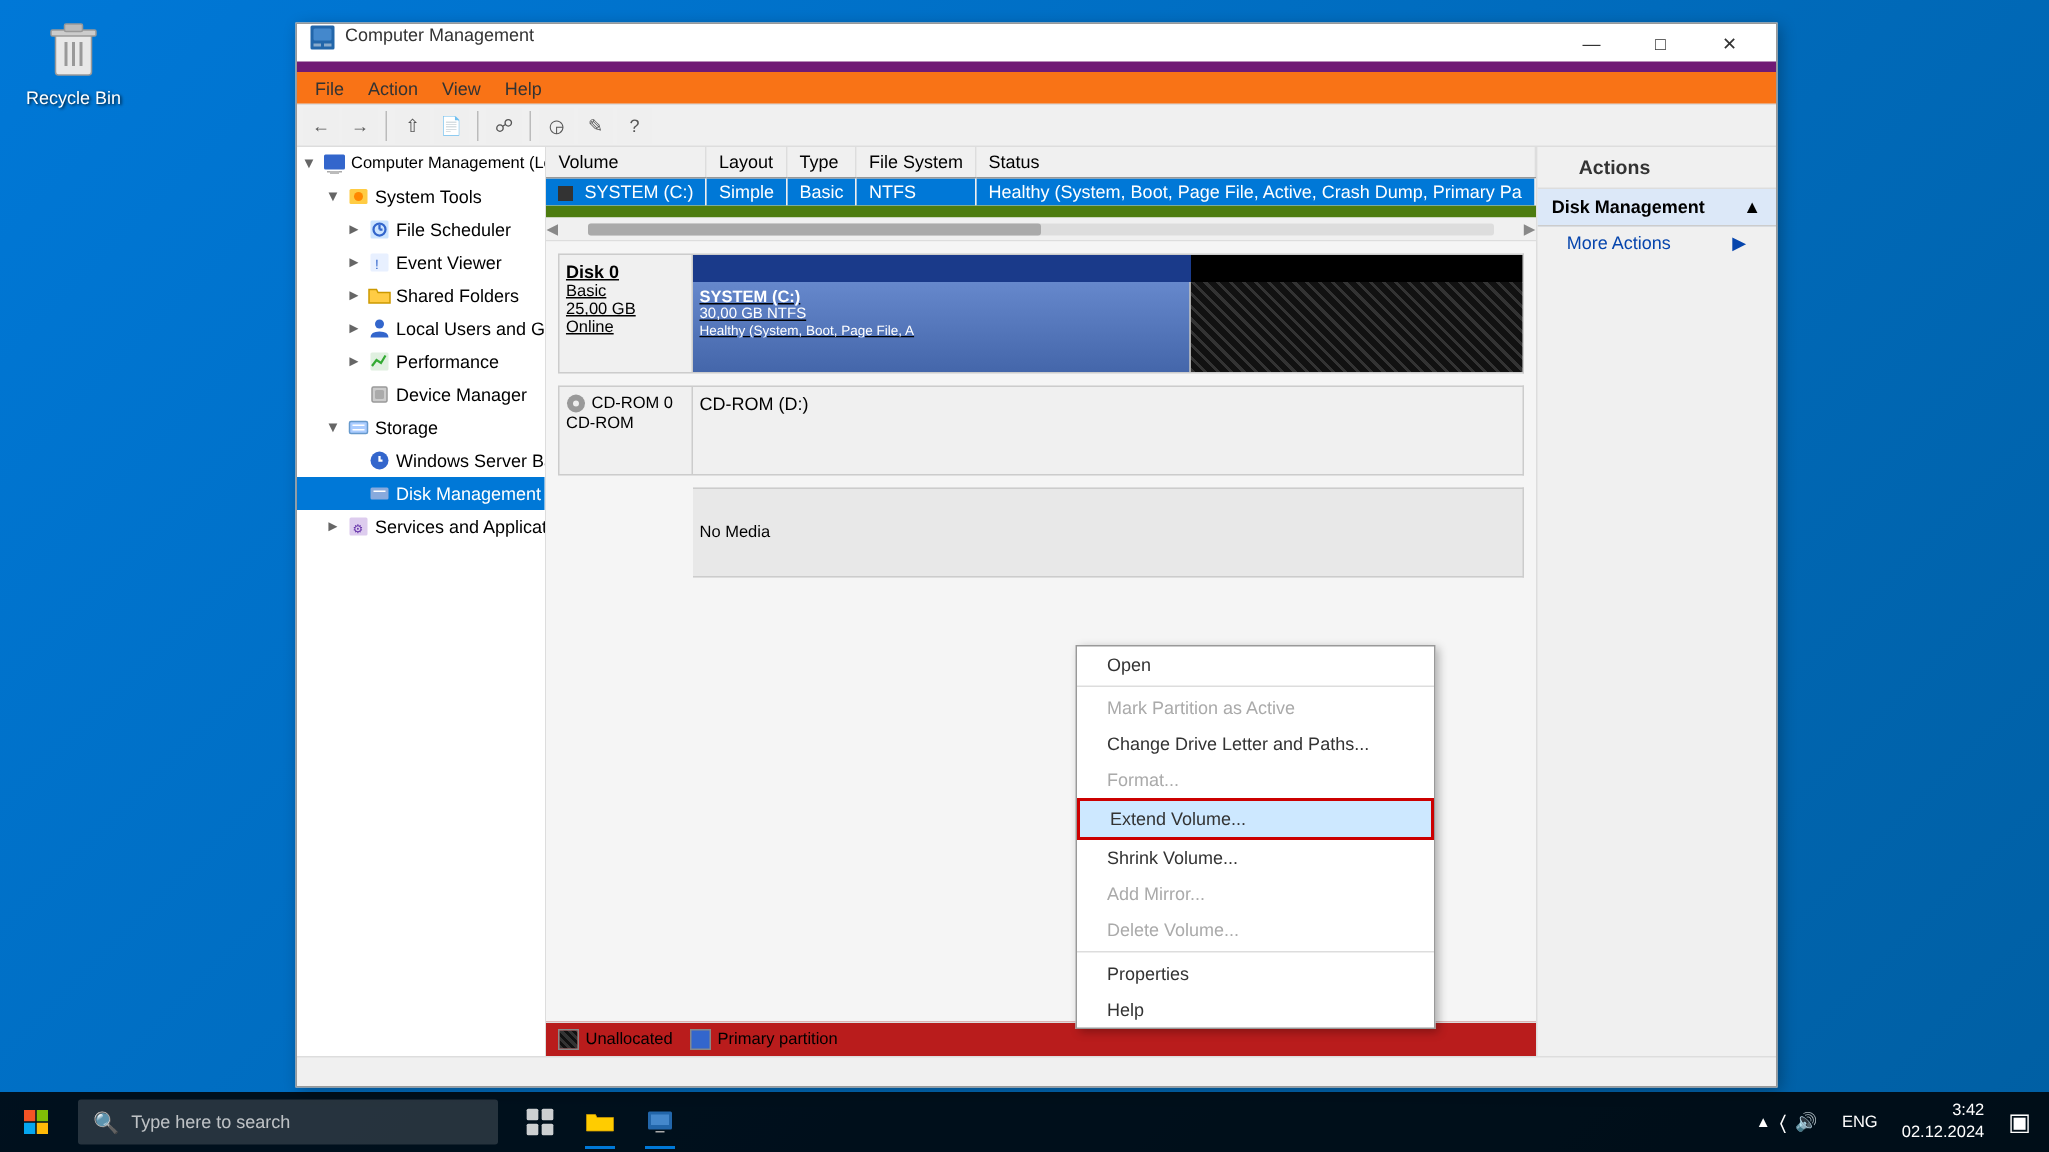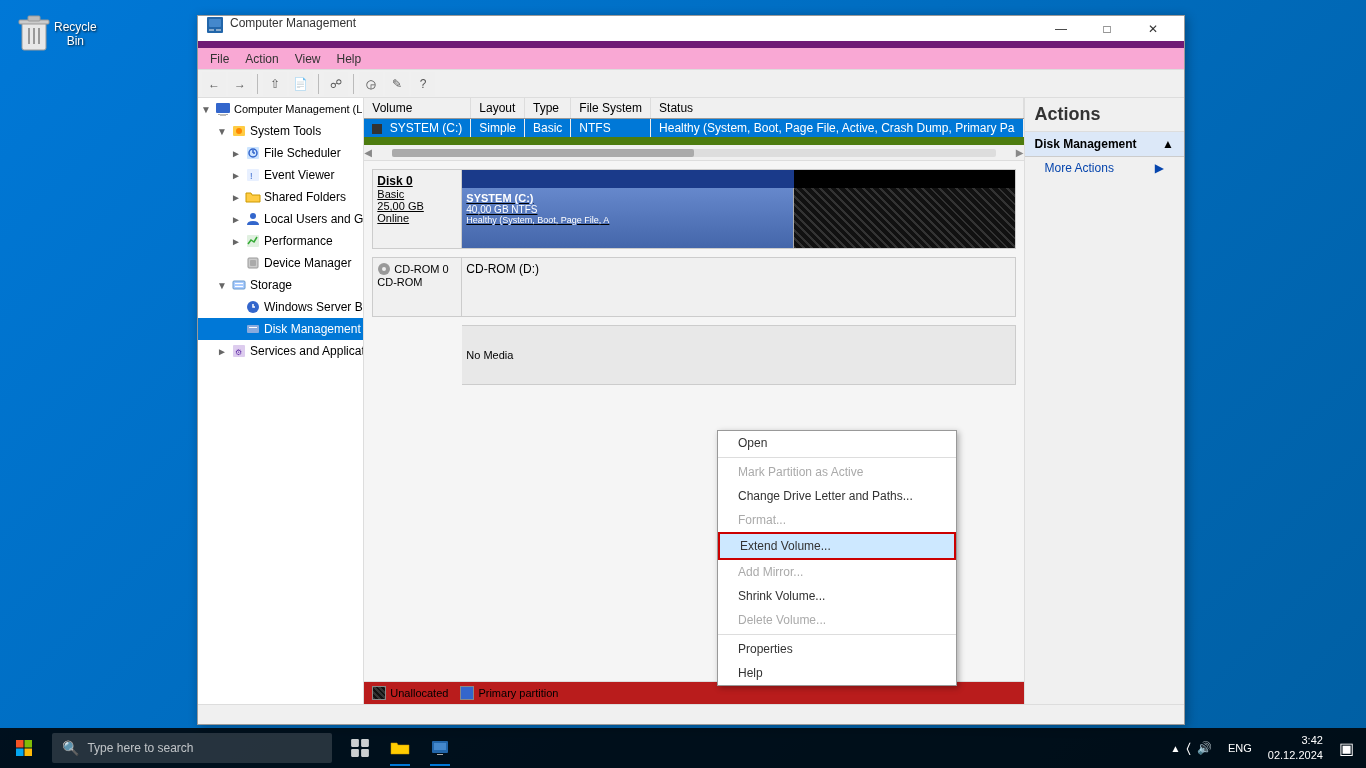--- a/index.html
+++ b/index.html
@@ -2,21 +2,21 @@
 <html><head>
   <meta charset="utf-8">
   <style>
     * { margin: 0; padding: 0; box-sizing: border-box; }
     body { width: 1366px; height: 768px; overflow: hidden; font-family: 'Segoe UI', sans-serif; font-size: 12px; background: #0078d7; position: relative; }
 
     
     .desktop { width: 1366px; height: 768px; background: linear-gradient(135deg, #0078d7 0%, #005fa3 100%); position: relative; }
 
     
-    .recycle-bin { position: absolute; top: 10px; left: 14px; display: flex; flex-direction: row; align-items: center; cursor: pointer; width: 70px; }
+    .recycle-bin { position: absolute; top: 10px; left: 14px; display: flex; flex-direction: column; align-items: center; cursor: pointer; width: 70px; }
     .recycle-bin-icon { width: 40px; height: 44px; position: relative; }
     .recycle-bin-icon svg { width: 40px; height: 44px; }
     .recycle-bin-label { color: white; font-size: 12px; text-align: center; text-shadow: 1px 1px 2px rgba(0,0,0,0.8); margin-top: 4px; }
 
     
     .taskbar { position: absolute; bottom: 0; left: 0; width: 1366px; height: 40px; background: rgba(0,0,0,0.85); display: flex; align-items: center; z-index: 100; }
     .taskbar-start { width: 48px; height: 40px; display: flex; align-items: center; justify-content: center; cursor: pointer; }
     .taskbar-search { display: flex; align-items: center; background: rgba(255,255,255,0.15); border-radius: 2px; height: 30px; margin-left: 4px; padding: 0 10px; width: 280px; cursor: text; }
     .taskbar-search-icon { color: white; margin-right: 8px; font-size: 14px; }
     .taskbar-search-text { color: rgba(255,255,255,0.7); font-size: 12px; }
@@ -33,21 +33,21 @@
     .cm-window { position: absolute; top: 15px; left: 197px; width: 988px; height: 710px; background: #f0f0f0; border: 1px solid #999; box-shadow: 2px 2px 10px rgba(0,0,0,0.3); display: flex; flex-direction: column; }
 
     
     .title-bar { height: 32px; background: #ffffff; display: flex; padding: 0 8px; border-bottom: 7px solid #701a75; }
     .title-bar-icon { width: 18px; height: 18px; margin-right: 6px; }
     .title-bar-title { font-size: 12px; color: #333; flex: 1; }
     .title-bar-controls { display: flex; align-items: center; margin-left: auto; }
     .title-btn { width: 46px; height: 32px; display: flex; align-items: center; justify-content: center; cursor: pointer; font-size: 12px; color: #333; }
 
     
-    .menu-bar { height: 22px; background: #f9a8d4; display: flex; align-items: center; padding: 0 4px; border-bottom: 1px solid #ddd; }
+    .menu-bar { height: 22px; background: #f97316; display: flex; align-items: center; padding: 0 4px; border-bottom: 1px solid #ddd; }
     .menu-item { padding: 2px 8px; cursor: pointer; font-size: 12px; color: #333; }
 
     
     .toolbar { height: 28px; background: #f0f0f0; display: flex; align-items: center; padding: 0 4px; border-bottom: 1px solid #ddd; gap: 2px; }
     .toolbar-btn { width: 24px; height: 24px; display: flex; align-items: center; justify-content: center; cursor: pointer; border: 1px solid transparent; font-size: 12px; color: #555; }
     .toolbar-sep { width: 1px; height: 20px; background: #bbb; margin: 0 3px; }
 
     
     .content-area { flex: 1; display: flex; overflow: hidden; }
 
@@ -101,21 +101,21 @@
 
     
     .legend { display: flex; align-items: center; padding: 4px 8px; background: #b91c1c; border-top: 1px solid #ddd; font-size: 11px; gap: 12px; }
     .legend-item { display: flex; align-items: center; gap: 4px; }
     .legend-box { width: 14px; height: 14px; border: 1px solid #888; }
     .legend-unallocated { background: repeating-linear-gradient(45deg, #333, #333 2px, #111 2px, #111 4px); }
     .legend-primary { background: #3366cc; }
 
     
     .actions-panel { width: 193px; background: #f0f0f0; border-left: 1px solid #ddd; font-size: 12px; overflow-y: auto; }
-    .actions-header { padding: 6px 10px; font-weight: bold; font-size: 18px; color: #333; border-bottom: 1px solid #ddd; background: #f0f0f0; }
+    .actions-header { padding: 6px 28px; font-weight: bold; font-size: 13px; color: #333; border-bottom: 1px solid #ddd; background: #f0f0f0; }
     .actions-section { padding: 0; }
     .actions-section-header { display: flex; align-items: center; justify-content: space-between; padding: 5px 10px; background: #dce8f8; border-bottom: 1px solid #ccc; font-size: 12px; font-weight: 600; cursor: pointer; }
     .actions-item { padding: 4px 20px; color: #0645ad; cursor: pointer; font-size: 12px; }
     .actions-item.more { display: flex; align-items: center; justify-content: space-between; }
 
     
     .status-bar { height: 20px; background: #f0f0f0; border-top: 1px solid #ddd; display: flex; align-items: center; padding: 0 8px; font-size: 11px; color: #555; }
 
     
     .context-menu { position: absolute; background: white; border: 1px solid #999; box-shadow: 2px 2px 6px rgba(0,0,0,0.3); z-index: 1000; min-width: 240px; font-size: 12px; }
@@ -371,21 +371,21 @@
               <div style="flex:1; display:flex; flex-direction:column; border:1px solid #ccc; border-left:none;">
 
                 <div style="height:18px; display:flex;">
                   <div style="flex:0 0 60%; background:#1a3a8a;"></div>
                   <div style="flex:0 0 40%; background:#000;"></div>
                 </div>
 
                 <div style="flex:1; display:flex;">
                   <div class="partition system" style="flex:0 0 60%;">
                     <span class="partition-name">SYSTEM (C:)</span>
-                    <span class="partition-size">40,00 GB NTFS</span>
+                    <span class="partition-size">30,00 GB NTFS</span>
                     <span class="partition-status">Healthy (System, Boot, Page File, A</span>
                   </div>
                   <div class="partition unallocated" style="flex:0 0 40%;">
                   </div>
                 </div>
               </div>
             </div>
 
             <div class="cdrom-row">
               <div class="cdrom-info">
@@ -445,22 +445,22 @@
     </div>
   </div>
 
   <div class="context-menu" style="position:absolute; top:430px; left:717px;">
     <div class="context-menu-item">Open</div>
     <div class="context-menu-sep"></div>
     <div class="context-menu-item disabled">Mark Partition as Active</div>
     <div class="context-menu-item">Change Drive Letter and Paths...</div>
     <div class="context-menu-item disabled">Format...</div>
     <div style="background:#cde8ff; border:2px solid #cc0000; padding:5px 20px; cursor:pointer; color:#333;">Extend Volume...</div>
+    <div class="context-menu-item">Shrink Volume...</div>
     <div class="context-menu-item disabled">Add Mirror...</div>
-    <div class="context-menu-item">Shrink Volume...</div>
     <div class="context-menu-item disabled">Delete Volume...</div>
     <div class="context-menu-sep"></div>
     <div class="context-menu-item">Properties</div>
     <div class="context-menu-item">Help</div>
   </div>
 
   <div class="taskbar">
     <div class="taskbar-start">
       <svg width="18" height="18" viewBox="0 0 18 18">
         <rect x="1" y="1" width="7.5" height="7.5" fill="#f35325"></rect>

